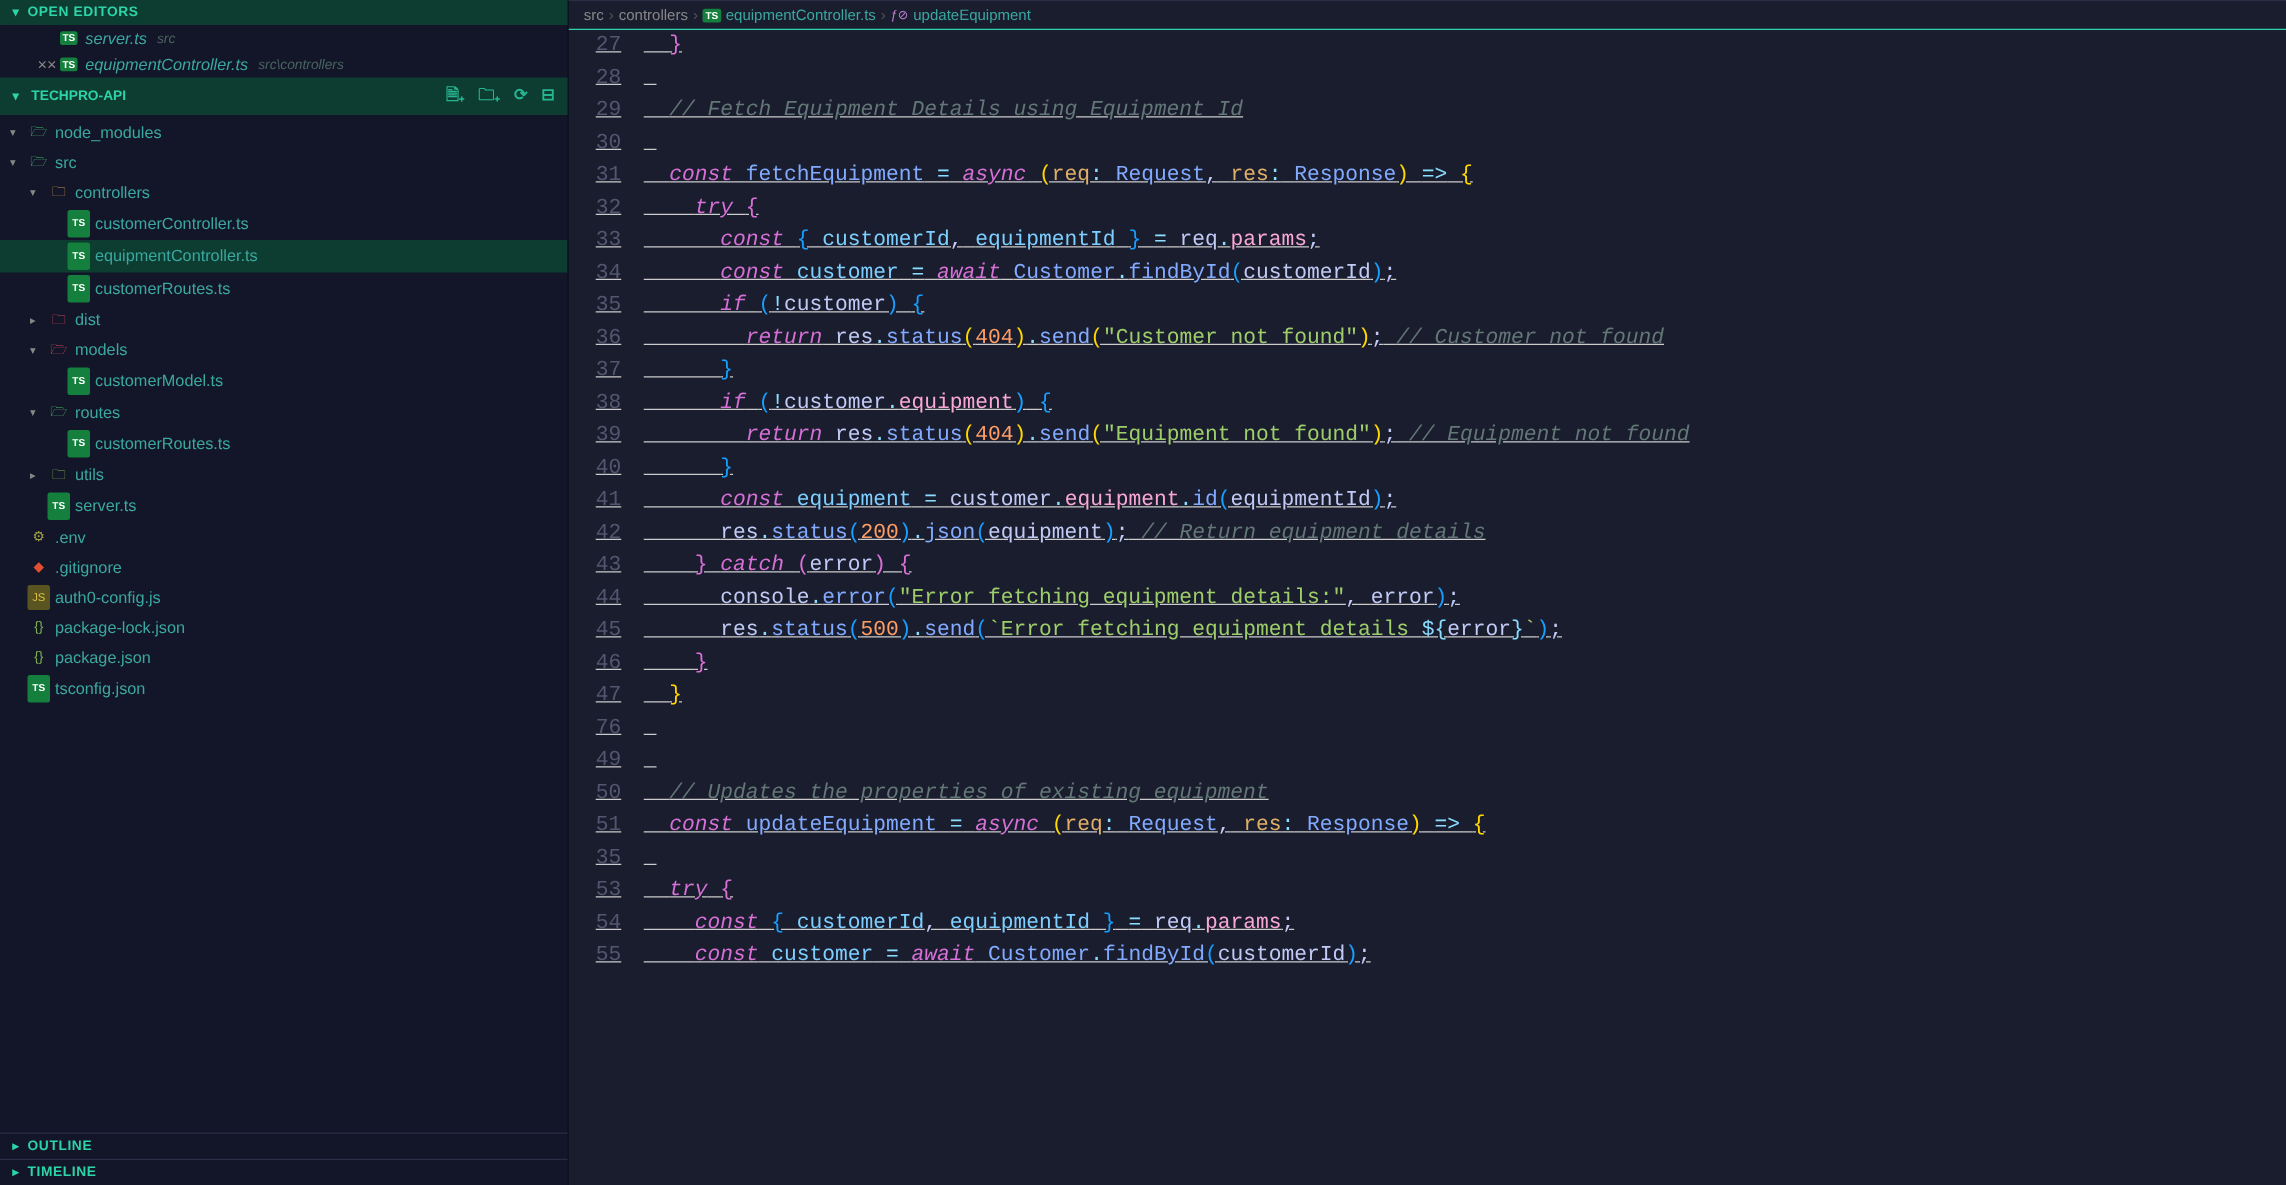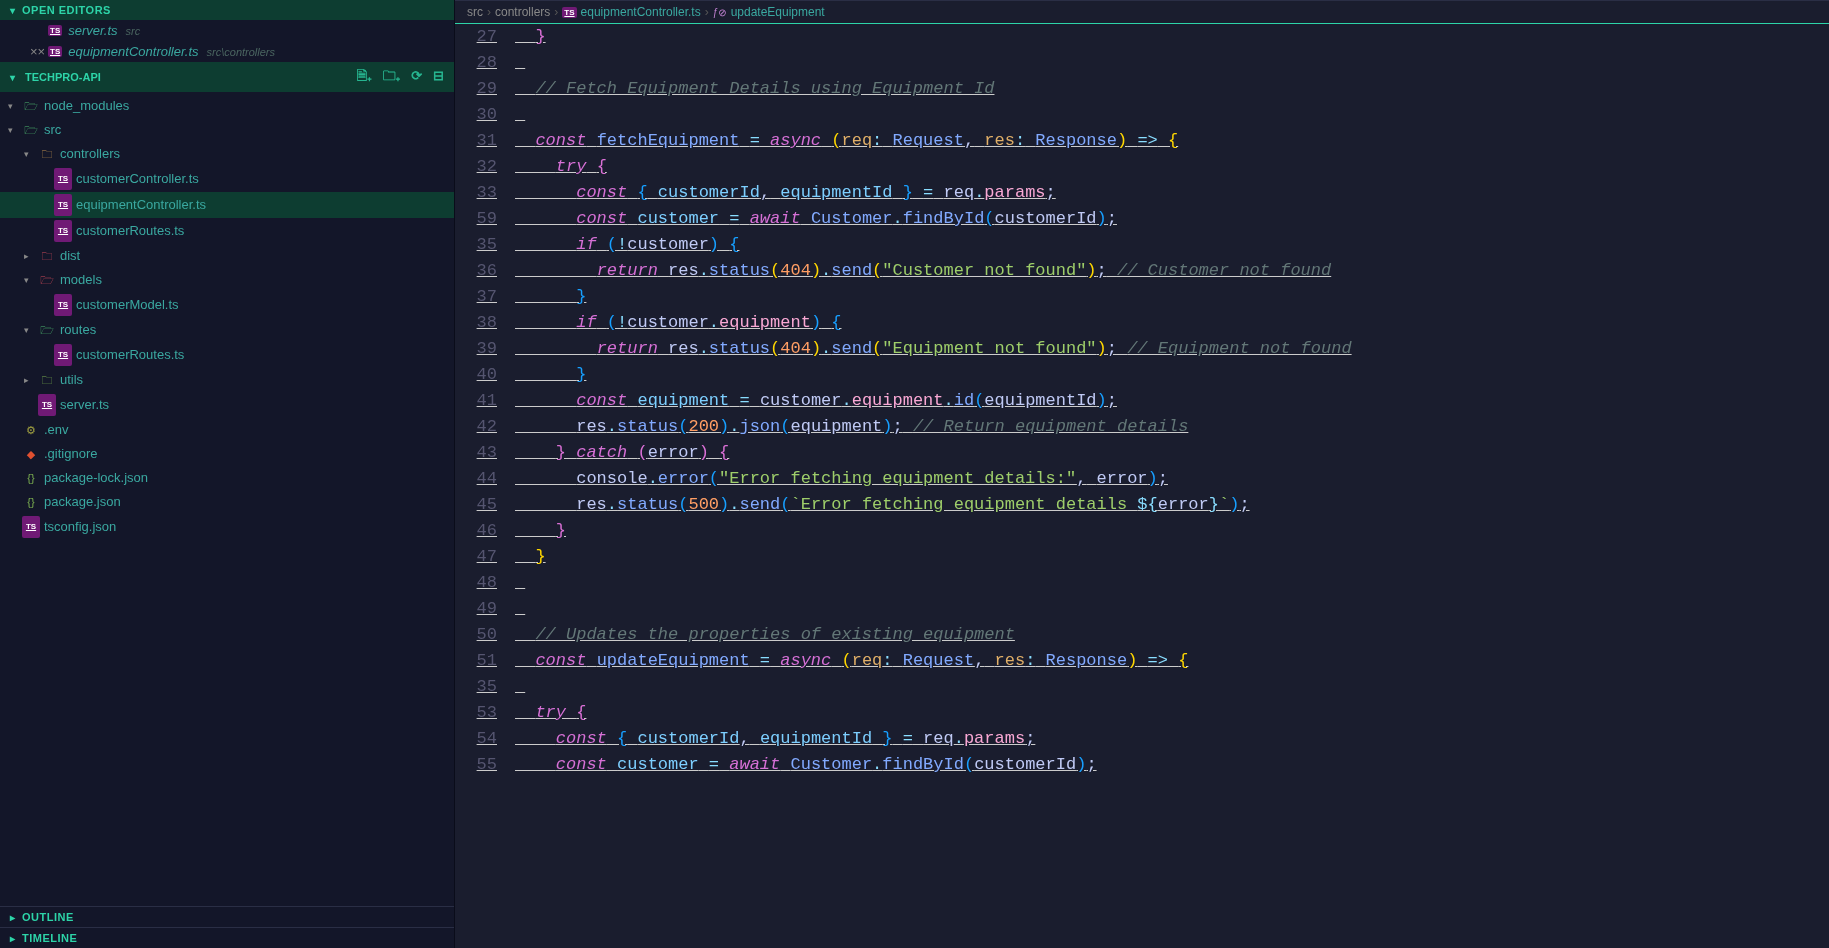--- a/index.html
+++ b/index.html
@@ -79,21 +79,21 @@
 .tree-item .chev-t { width: 14px; font-size: 9px; color: #888; }
 .tree-item .ficon { width: 18px; font-size: 11px; text-align: center; margin-right: 4px; }
 .indent-0 { padding-left: 8px; }
 .indent-1 { padding-left: 24px; }
 .indent-2 { padding-left: 40px; }
 .ficon.folder { color: #c09050; }
 .ficon.folder-src { color: #4db870; }
 .ficon.folder-dist { color: #d04a5a; }
 .ficon.folder-models { color: #d04a5a; }
 .ficon.folder-utils { color: #7cb050; }
-.ficon.ts { color: #3178c6; background: #701a75; color: white; font-size: 8px; padding: 1px 2px; border-radius: 2px; font-weight: bold; text-decoration: underline; }
+.ficon.ts { color: #3178c6; background: #15803d; color: white; font-size: 8px; padding: 1px 2px; border-radius: 2px; font-weight: bold; }
 .ficon.env { color: #a0a040; }
 .ficon.git { color: #e05030; }
 .ficon.js { color: #e0c040; background: #5a5520; font-size: 9px; padding: 0 2px; border-radius: 2px;}
 .ficon.json { color: #7cb050; }
 .bottom-sections { }
 .editor-area {
   flex: 1;
   display: flex;
   flex-direction: column;
   background: #1a1d2e;
@@ -257,20 +257,25 @@
         <span class="ficon env">⚙</span>
         <span>.env</span>
       </div>
       <div class="tree-item indent-0">
         <span class="chev-t"></span>
         <span class="ficon git">◆</span>
         <span>.gitignore</span>
       </div>
       <div class="tree-item indent-0">
         <span class="chev-t"></span>
+        <span class="ficon js">JS</span>
+        <span>auth0-config.js</span>
+      </div>
+      <div class="tree-item indent-0">
+        <span class="chev-t"></span>
         <span class="ficon json">{}</span>
         <span>package-lock.json</span>
       </div>
       <div class="tree-item indent-0">
         <span class="chev-t"></span>
         <span class="ficon json">{}</span>
         <span>package.json</span>
       </div>
       <div class="tree-item indent-0">
         <span class="chev-t"></span>
@@ -305,35 +310,35 @@
   </div>
   <div class="code-area">
     <div class="gutter" id="gutter">
         <div>27</div>
         <div>28</div>
         <div>29</div>
         <div>30</div>
         <div>31</div>
         <div>32</div>
         <div>33</div>
-        <div>59</div>
+        <div>34</div>
         <div>35</div>
         <div>36</div>
         <div>37</div>
         <div>38</div>
         <div>39</div>
         <div>40</div>
         <div>41</div>
         <div>42</div>
         <div>43</div>
         <div>44</div>
         <div>45</div>
         <div>46</div>
         <div>47</div>
-        <div>48</div>
+        <div>76</div>
         <div>49</div>
         <div>50</div>
         <div>51</div>
         <div>35</div>
         <div>53</div>
         <div>54</div>
         <div>55</div>
       </div>
     <div class="code-lines" id="code-lines"><div class="line">  <span class="tk-brace2">}</span></div><div class="line"> </div><div class="line">  <span class="tk-comment">// Fetch Equipment Details using Equipment Id</span></div><div class="line"> </div><div class="line">  <span class="tk-kw">const</span> <span class="tk-const">fetchEquipment</span> <span class="tk-op">=</span> <span class="tk-kw">async</span> <span class="tk-brace1">(</span><span class="tk-param">req</span><span class="tk-op">:</span> <span class="tk-type">Request</span><span class="tk-punc">,</span> <span class="tk-param">res</span><span class="tk-op">:</span> <span class="tk-type">Response</span><span class="tk-brace1">)</span> <span class="tk-op">=&gt;</span> <span class="tk-brace1">{</span></div><div class="line">    <span class="tk-kw">try</span> <span class="tk-brace2">{</span></div><div class="line">      <span class="tk-kw">const</span> <span class="tk-brace3">{</span> <span class="tk-var2">customerId</span><span class="tk-punc">,</span> <span class="tk-var2">equipmentId</span> <span class="tk-brace3">}</span> <span class="tk-op">=</span> <span class="tk-def">req</span><span class="tk-op">.</span><span class="tk-prop">params</span><span class="tk-punc">;</span></div><div class="line">      <span class="tk-kw">const</span> <span class="tk-var2">customer</span> <span class="tk-op">=</span> <span class="tk-kw">await</span> <span class="tk-type">Customer</span><span class="tk-op">.</span><span class="tk-method">findById</span><span class="tk-brace3">(</span><span class="tk-def">customerId</span><span class="tk-brace3">)</span><span class="tk-punc">;</span></div><div class="line">      <span class="tk-kw">if</span> <span class="tk-brace3">(</span><span class="tk-op">!</span><span class="tk-def">customer</span><span class="tk-brace3">)</span> <span class="tk-brace3">{</span></div><div class="line">        <span class="tk-kw">return</span> <span class="tk-def">res</span><span class="tk-op">.</span><span class="tk-method">status</span><span class="tk-brace1">(</span><span class="tk-num">404</span><span class="tk-brace1">)</span><span class="tk-op">.</span><span class="tk-method">send</span><span class="tk-brace1">(</span><span class="tk-str">"Customer not found"</span><span class="tk-brace1">)</span><span class="tk-punc">;</span> <span class="tk-comment">// Customer not found</span></div><div class="line">      <span class="tk-brace3">}</span></div><div class="line">      <span class="tk-kw">if</span> <span class="tk-brace3">(</span><span class="tk-op">!</span><span class="tk-def">customer</span><span class="tk-op">.</span><span class="tk-prop">equipment</span><span class="tk-brace3">)</span> <span class="tk-brace3">{</span></div><div class="line">        <span class="tk-kw">return</span> <span class="tk-def">res</span><span class="tk-op">.</span><span class="tk-method">status</span><span class="tk-brace1">(</span><span class="tk-num">404</span><span class="tk-brace1">)</span><span class="tk-op">.</span><span class="tk-method">send</span><span class="tk-brace1">(</span><span class="tk-str">"Equipment not found"</span><span class="tk-brace1">)</span><span class="tk-punc">;</span> <span class="tk-comment">// Equipment not found</span></div><div class="line">      <span class="tk-brace3">}</span></div><div class="line">      <span class="tk-kw">const</span> <span class="tk-var2">equipment</span> <span class="tk-op">=</span> <span class="tk-def">customer</span><span class="tk-op">.</span><span class="tk-prop">equipment</span><span class="tk-op">.</span><span class="tk-method">id</span><span class="tk-brace3">(</span><span class="tk-def">equipmentId</span><span class="tk-brace3">)</span><span class="tk-punc">;</span></div><div class="line">      <span class="tk-def">res</span><span class="tk-op">.</span><span class="tk-method">status</span><span class="tk-brace3">(</span><span class="tk-num">200</span><span class="tk-brace3">)</span><span class="tk-op">.</span><span class="tk-method">json</span><span class="tk-brace3">(</span><span class="tk-def">equipment</span><span class="tk-brace3">)</span><span class="tk-punc">;</span> <span class="tk-comment">// Return equipment details</span></div><div class="line">    <span class="tk-brace2">}</span> <span class="tk-kw">catch</span> <span class="tk-brace2">(</span><span class="tk-def">error</span><span class="tk-brace2">)</span> <span class="tk-brace2">{</span></div><div class="line">      <span class="tk-def">console</span><span class="tk-op">.</span><span class="tk-method">error</span><span class="tk-brace3">(</span><span class="tk-str">"Error fetching equipment details:"</span><span class="tk-punc">,</span> <span class="tk-def">error</span><span class="tk-brace3">)</span><span class="tk-punc">;</span></div><div class="line">      <span class="tk-def">res</span><span class="tk-op">.</span><span class="tk-method">status</span><span class="tk-brace3">(</span><span class="tk-num">500</span><span class="tk-brace3">)</span><span class="tk-op">.</span><span class="tk-method">send</span><span class="tk-brace3">(</span><span class="tk-str">`Error fetching equipment details </span><span class="tk-op">${</span><span class="tk-def">error</span><span class="tk-op">}</span><span class="tk-str">`</span><span class="tk-brace3">)</span><span class="tk-punc">;</span></div><div class="line">    <span class="tk-brace2">}</span></div><div class="line">  <span class="tk-brace1">}</span></div><div class="line"> </div><div class="line"> </div><div class="line">  <span class="tk-comment">// Updates the properties of existing equipment</span></div><div class="line">  <span class="tk-kw">const</span> <span class="tk-const">updateEquipment</span> <span class="tk-op">=</span> <span class="tk-kw">async</span> <span class="tk-brace1">(</span><span class="tk-param">req</span><span class="tk-op">:</span> <span class="tk-type">Request</span><span class="tk-punc">,</span> <span class="tk-param">res</span><span class="tk-op">:</span> <span class="tk-type">Response</span><span class="tk-brace1">)</span> <span class="tk-op">=&gt;</span> <span class="tk-brace1">{</span></div><div class="line"> </div><div class="line">  <span class="tk-kw">try</span> <span class="tk-brace2">{</span></div><div class="line">    <span class="tk-kw">const</span> <span class="tk-brace3">{</span> <span class="tk-var2">customerId</span><span class="tk-punc">,</span> <span class="tk-var2">equipmentId</span> <span class="tk-brace3">}</span> <span class="tk-op">=</span> <span class="tk-def">req</span><span class="tk-op">.</span><span class="tk-prop">params</span><span class="tk-punc">;</span></div><div class="line">    <span class="tk-kw">const</span> <span class="tk-var2">customer</span> <span class="tk-op">=</span> <span class="tk-kw">await</span> <span class="tk-type">Customer</span><span class="tk-op">.</span><span class="tk-method">findById</span><span class="tk-brace3">(</span><span class="tk-def">customerId</span><span class="tk-brace3">)</span><span class="tk-punc">;</span></div></div>
   </div>

